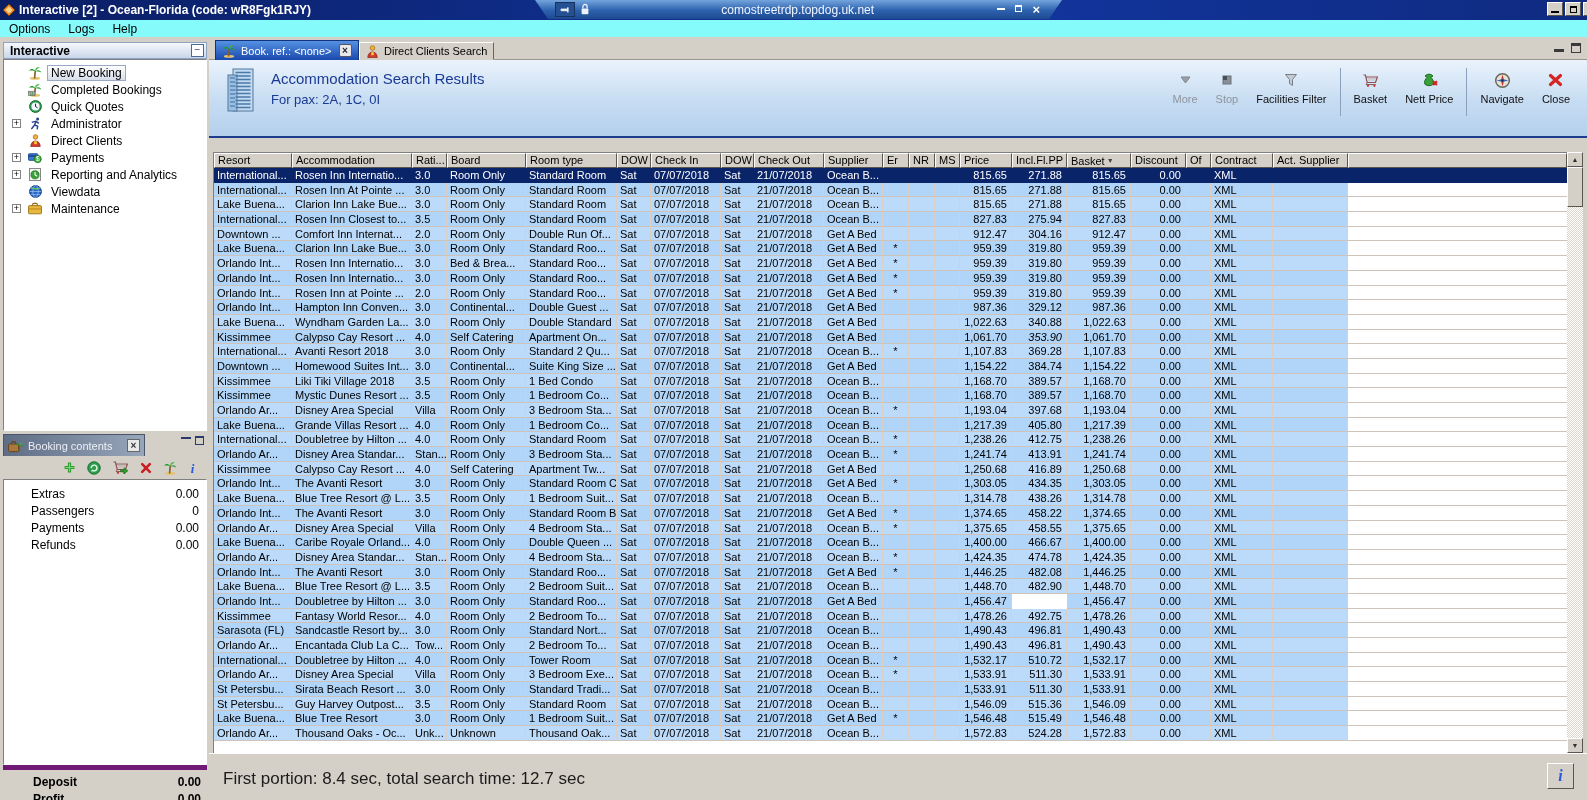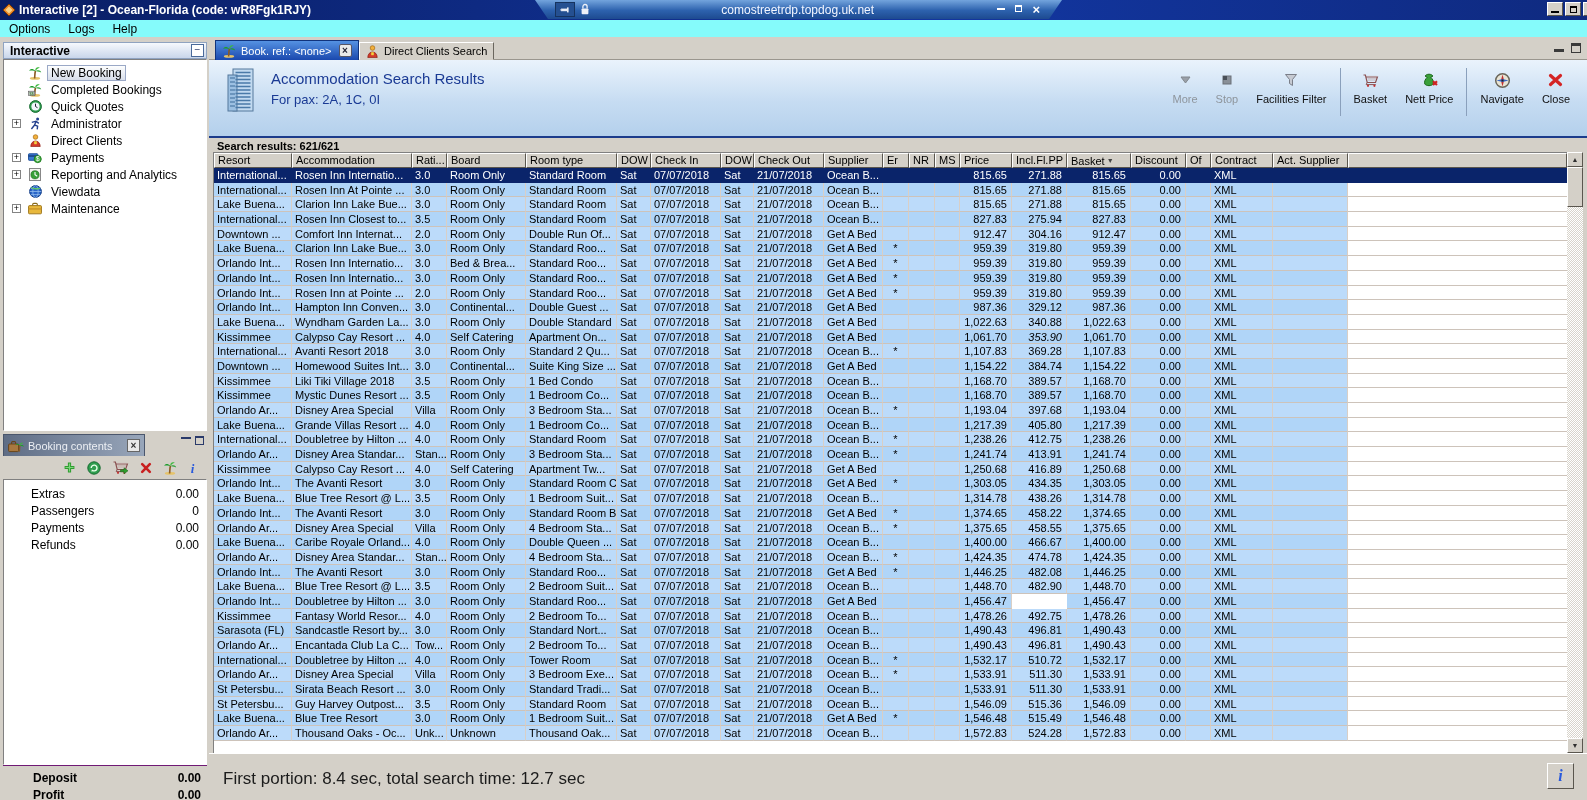--- a/index.html
+++ b/index.html
@@ -65,21 +65,21 @@
   .bc-mm .glyph-max{width:9px;height:9px;border:1px solid #2a3a6a;border-top-width:2px;}
   .bc-toolbar{position:absolute;left:3px;top:456px;width:204px;height:23px;background:#d4d0c8;
     display:flex;align-items:center;justify-content:flex-end;gap:11px;padding-right:10px;}
   .bc-tool{display:inline-flex;cursor:default;}
   .bc-list{position:absolute;left:3px;top:479px;width:204px;height:286px;background:#fff;
     border:1px solid;border-color:#808080 #fff #fff #808080;padding-top:5px;}
   .bc-row{height:17px;display:flex;font-size:12px;align-items:center;}
   .bc-row .lbl{flex:1;padding-left:27px;}
   .bc-row .val{padding-right:7px;text-align:right;}
   .totals{position:absolute;left:3px;top:765px;width:204px;height:35px;background:#d4d0c8;
-    border-top:1px solid #701a75;padding-top:3px;}
+    border-top:5px solid #701a75;padding-top:3px;}
   .tot-row{height:17px;display:flex;font-size:12px;font-weight:bold;align-items:center;}
   .tot-row .lbl{flex:1;padding-left:30px;}
   .tot-row .val{padding-right:6px;}
 
   
   .tabbar{position:absolute;left:209px;top:40px;width:1378px;height:20px;background:#d4d0c8;}
   .tabstrip-line{position:absolute;left:0;bottom:0;width:100%;border-bottom:1px solid #9a968e;}
   .tab{position:absolute;top:0;height:20px;display:flex;align-items:center;padding:0 6px;font-size:11px;cursor:default;}
   .tab.active{left:6px;background:linear-gradient(#5592e2,#1a48ae);color:#fff;
     border:1px solid #11337c;border-bottom:none;}
@@ -519,23 +519,20 @@
           <span class="t-ico" style="display: inline-flex;">
             <svg width="15" height="14" viewBox="0 0 15 14" xmlns="http://www.w3.org/2000/svg">
               <path d="M2.5 2.5L12.5 11.5M12.5 2.5L2.5 11.5" stroke="#d42424" stroke-width="3.2" stroke-linecap="round"></path>
             </svg>
           </span>
           <span>Close</span>
         </span>
       </span>
   </div>
 
-  <div class="searchline">
-    <span>Search results: 621/621</span>
-  </div>
 
   <div class="tablewrap">
     <div class="thead">
         <span class="th" style="width: 78px;">Resort</span>
         <span class="th" style="width: 120px;">Accommodation</span>
         <span class="th" style="width: 35px;">Rati...</span>
         <span class="th" style="width: 79px;">Board</span>
         <span class="th" style="width: 91px;">Room type</span>
         <span class="th" style="width: 34px;">DOW</span>
         <span class="th" style="width: 70px;">Check In</span>

